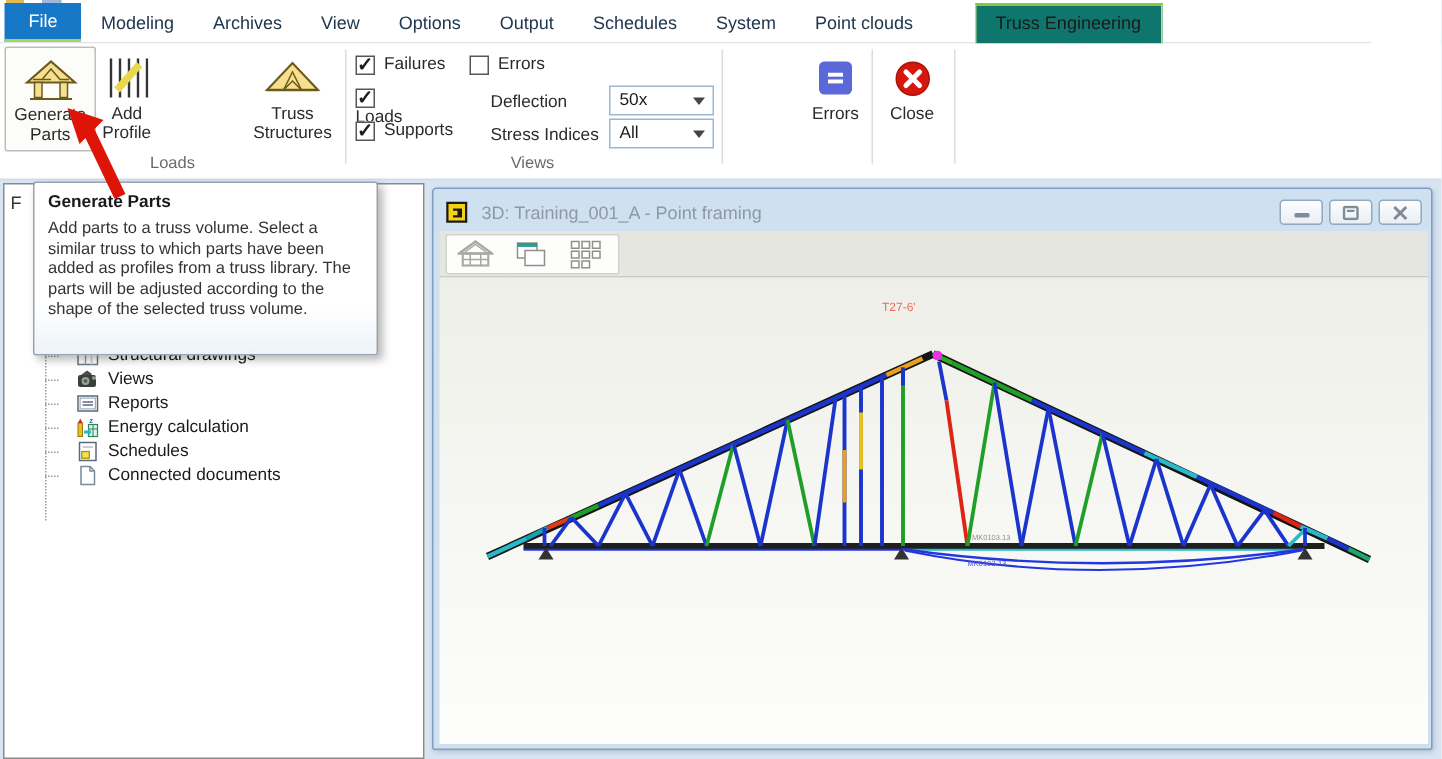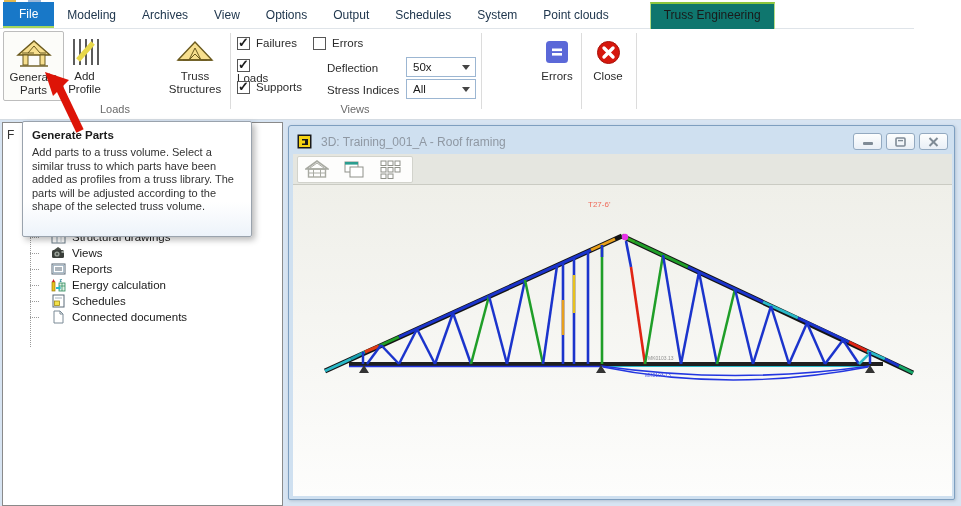--- a/index.html
+++ b/index.html
@@ -276,21 +276,21 @@
 <div class="vwin">
   <div class="vtitle">
     <span class="ticn">
       <svg width="15" height="15" viewBox="0 0 15 15">
         <rect x="0.5" y="0.5" width="14" height="14" fill="#1a1a1a"></rect>
         <rect x="2" y="2" width="11" height="11" fill="#f5d312"></rect>
         <rect x="5" y="5" width="6" height="6" fill="#1a1a1a"></rect>
         <rect x="5" y="6.5" width="3" height="3" fill="#f5d312"></rect>
       </svg>
     </span>
-    <span class="ttext">3D: Training_001_A - Roof framing</span>
+    <span class="ttext">3D: Training_001_A - Point framing</span>
     <span class="winbtn">
       <svg width="12" height="9" viewBox="0 0 12 9">
           <rect x="1" y="5" width="10" height="3" rx="1" fill="#7f8b96"></rect>
         </svg>
     </span>
     <span class="winbtn">
       <svg width="11" height="10" viewBox="0 0 11 10">
         <rect x="1" y="1" width="9" height="8" rx="1" fill="none" stroke="#7f8b96" stroke-width="1.6"></rect>
         <line x1="3" y1="3.6" x2="8" y2="3.6" stroke="#7f8b96" stroke-width="1.4"></line>
       </svg>

